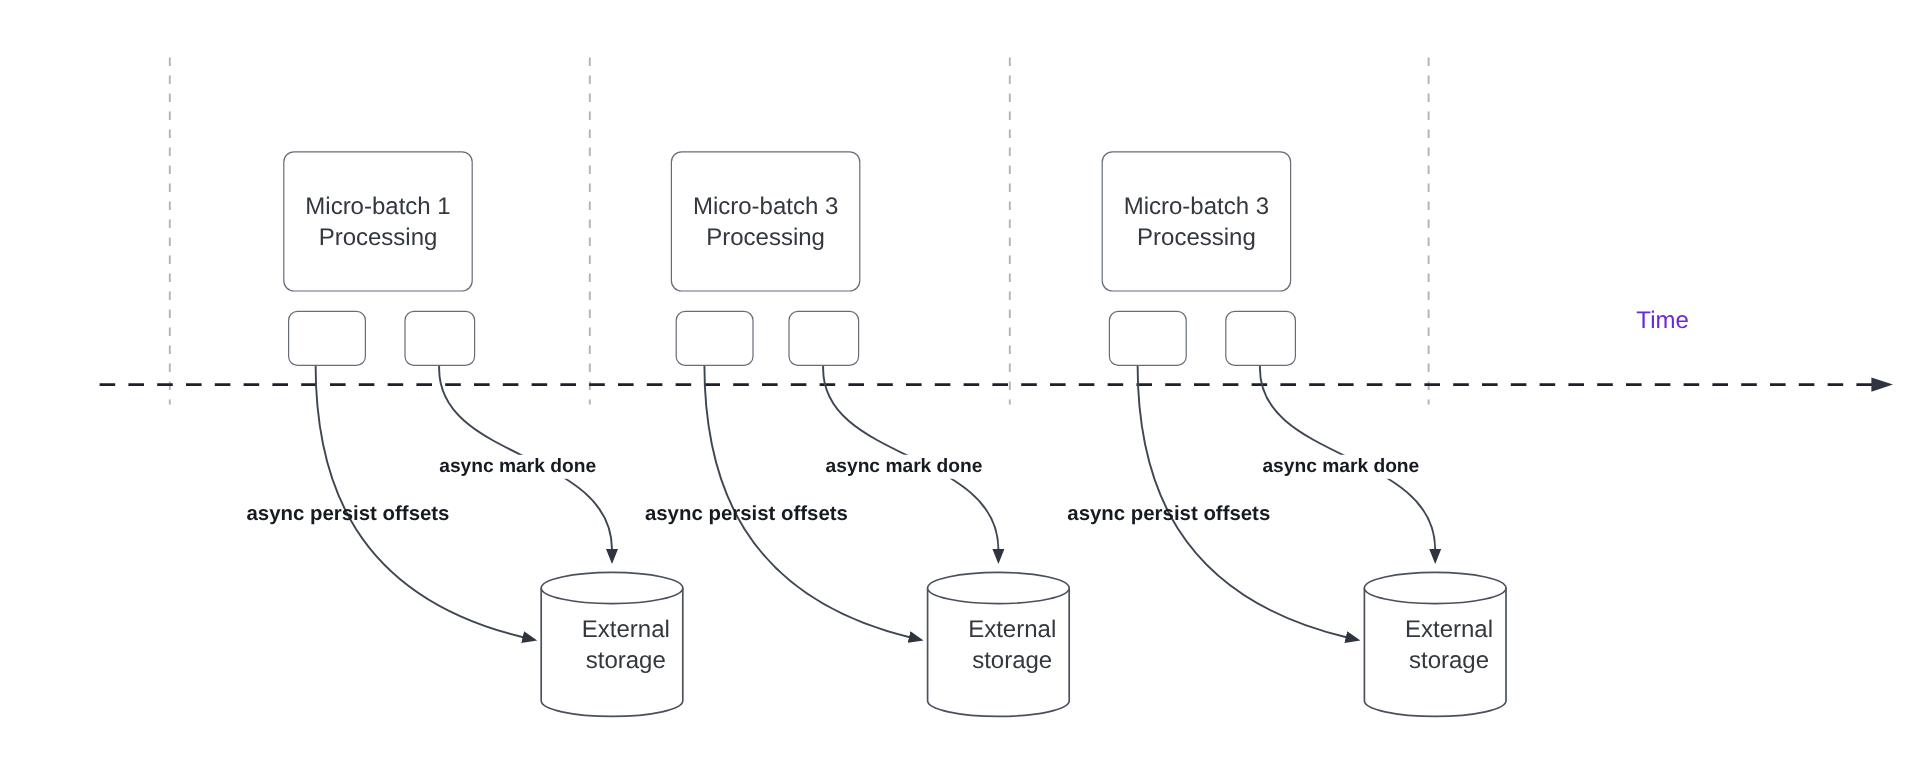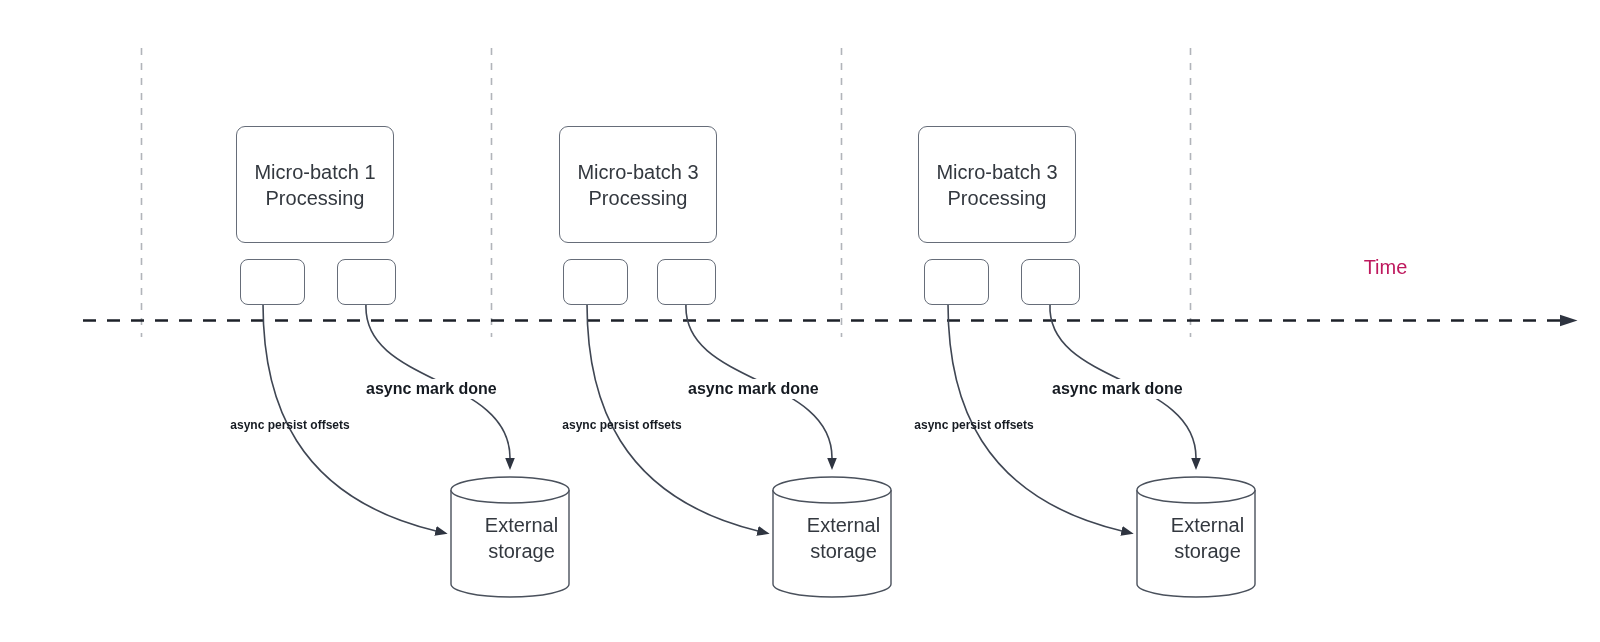--- a/index.html
+++ b/index.html
@@ -13,31 +13,31 @@
             display:flex; align-items:center; justify-content:center; }
   .bigbox .txt { text-align:center; font-size:20px; line-height:26px; color:#33383f; }
   .bigbox .txt span { display:block; }
 
   .smallbox { position:absolute; top:259px; height:44px; background:#fff;
               border:1.5px solid #666d79; border-radius:8px; }
   .smallbox.a { width:63px; }
   .smallbox.b { width:57px; }
 
   .persist-label { position:absolute; top:418px; width:172px; text-align:center;
-                   font-weight:bold; font-size:12px; color:#161b22; white-space:nowrap; }
+                   font-weight:bold; font-size:17px; color:#161b22; white-space:nowrap; }
   .done-label { position:absolute; top:379px; width:142px; 
                 font-weight:bold; font-size:16px; color:#161b22; background:#ffffff;
                 padding:1px 0; white-space:nowrap; }
 
   .cyl-label { position:absolute; top:512px; width:143px; text-align:center;
                font-size:20px; line-height:26px; color:#33383f; }
   .cyl-label span { display:block; }
 
   .time-label { position:absolute; left:1338px; top:256px; width:95px;
-                text-align:center; font-size:20px; color:#be185d; }
+                text-align:center; font-size:20px; color:#6d28d9; }
 
   
   .s1 .bigbox { left:236px; }  .s2 .bigbox { left:559px; }  .s3 .bigbox { left:918px; }
   .s1 .smallbox.a { left:240px; } .s1 .smallbox.b { left:337px; }
   .s2 .smallbox.a { left:563px; } .s2 .smallbox.b { left:657px; }
   .s3 .smallbox.a { left:924px; } .s3 .smallbox.b { left:1021px; }
   .s1 .persist-label { left:204px; } .s2 .persist-label { left:536px; } .s3 .persist-label { left:888px; }
   .s1 .done-label { left:366px; }  .s2 .done-label { left:688px; }  .s3 .done-label { left:1052px; }
   .s1 .cyl-label { left:450px; }   .s2 .cyl-label { left:772px; }   .s3 .cyl-label { left:1136px; }
 </style>

